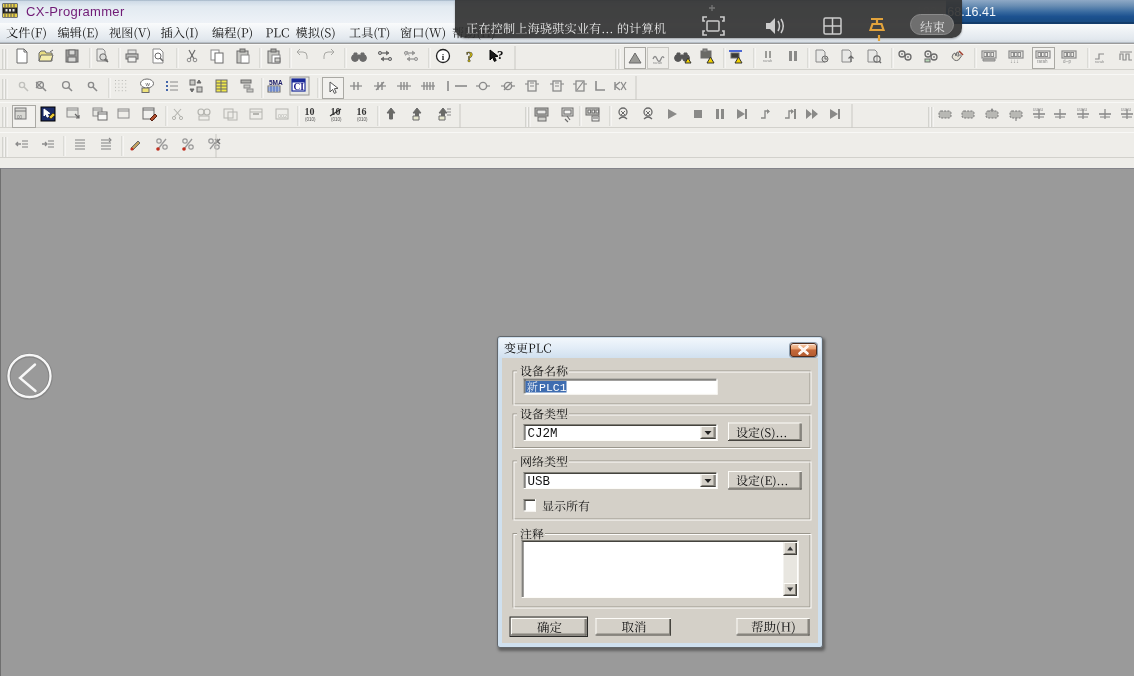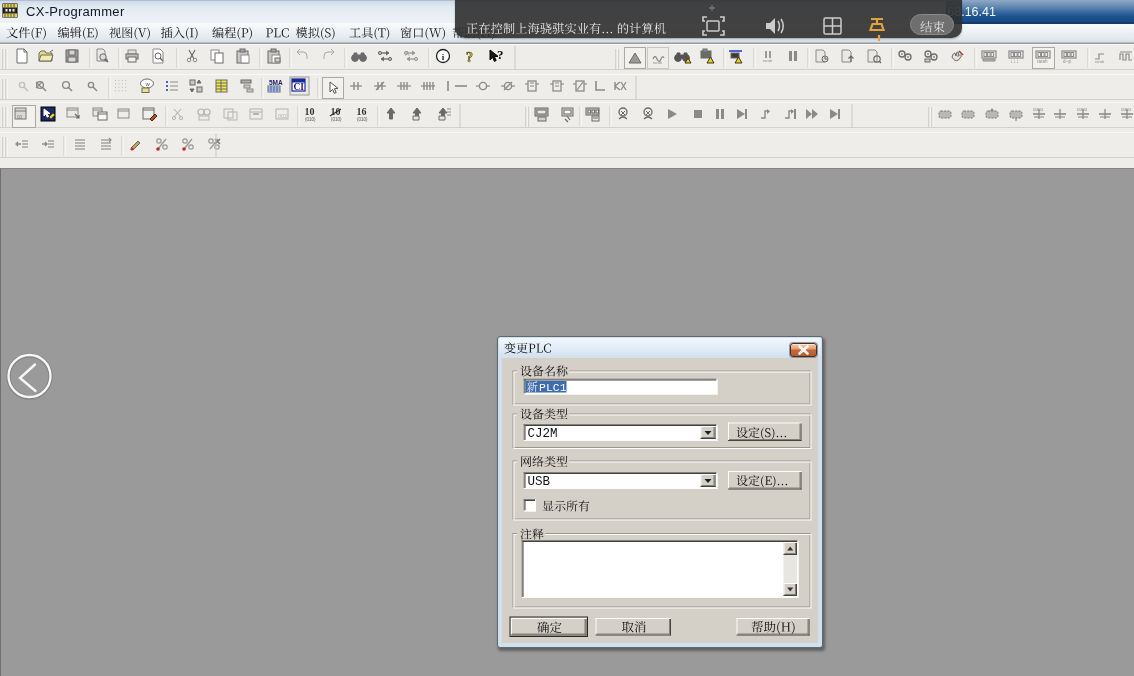--- a/index.html
+++ b/index.html
@@ -1,20 +1,20 @@
 <!DOCTYPE html>
 <html><head><meta charset="utf-8"><style>
 * { margin:0; padding:0; box-sizing:border-box; }
 body { width:1134px; height:676px; overflow:hidden; font-family:"Liberation Sans",sans-serif; }
 #root { position:relative; width:1134px; height:676px; background:#9a9a9a; overflow:hidden; }
 .abs { position:absolute; }
 
 #titlebar { left:0; top:0; width:1134px; height:23px;
   background:linear-gradient(#9db0c2 0%,#cfdbe7 6%,#e2eaf1 28%,#eef2f7 100%); }
-#titletext { left:26px; top:4px; font-size:13px; color:#0f172a; letter-spacing:0.3px; }
+#titletext { left:26px; top:4px; font-size:13px; color:#701a75; letter-spacing:0.3px; }
 #menubar { left:0; top:23px; width:1134px; height:20px;
   background:linear-gradient(#fafbfc,#e2e8ee 85%,#d7dde3); border-bottom:1px solid #b6bec6; }
 #tbarea { left:0; top:44px; width:1134px; height:124px; background:#eeede9; }
 .tband { left:0; width:1134px; height:26px; border-top:1px solid #f8f8f6; border-bottom:1px solid #d2d1cc; }
 #client { left:0; top:168px; width:1134px; height:508px; background:#9a9a9a; border-top:1px solid #84848a; border-left:1.5px solid #6f6f6f; }
 
 #badge { left:946px; top:0; width:188px; height:24px;
   background:linear-gradient(#8fa9c6 0%,#6b8fb4 25%,#37699f 55%,#1d5априб 0); }
 #badge { background:linear-gradient(#8fa9c6 0%,#6b8fb4 25%,#37699f 55%,#1d5290 75%,#174a82 100%); border-bottom:2px solid #123c6b; }
 #badgetext { left:916px; top:5px; font-size:12.5px; color:#f2f6fa; }

